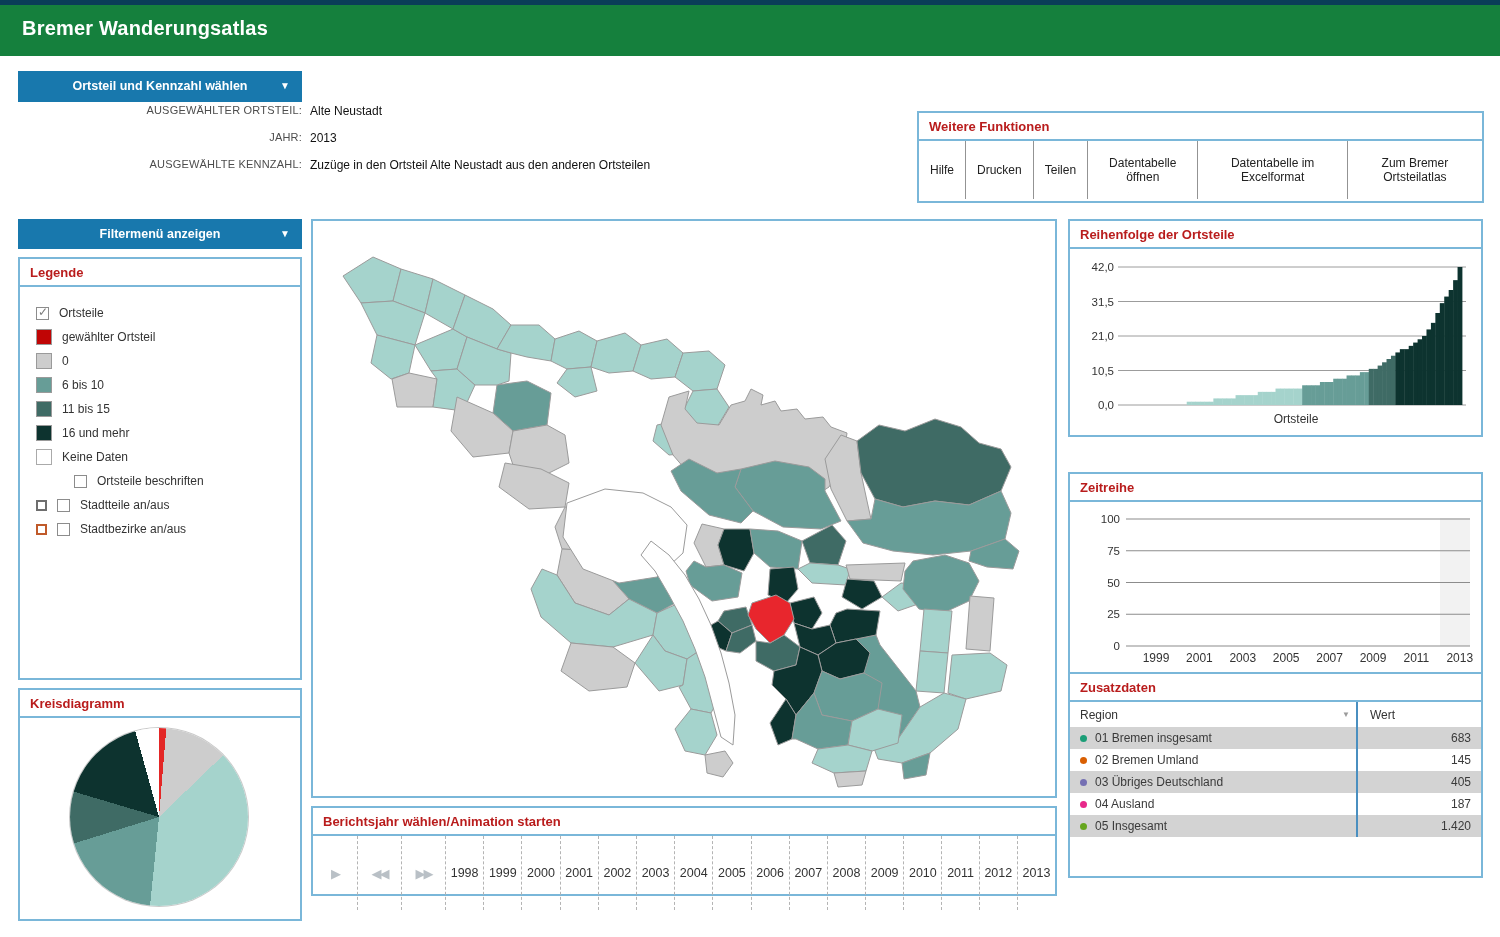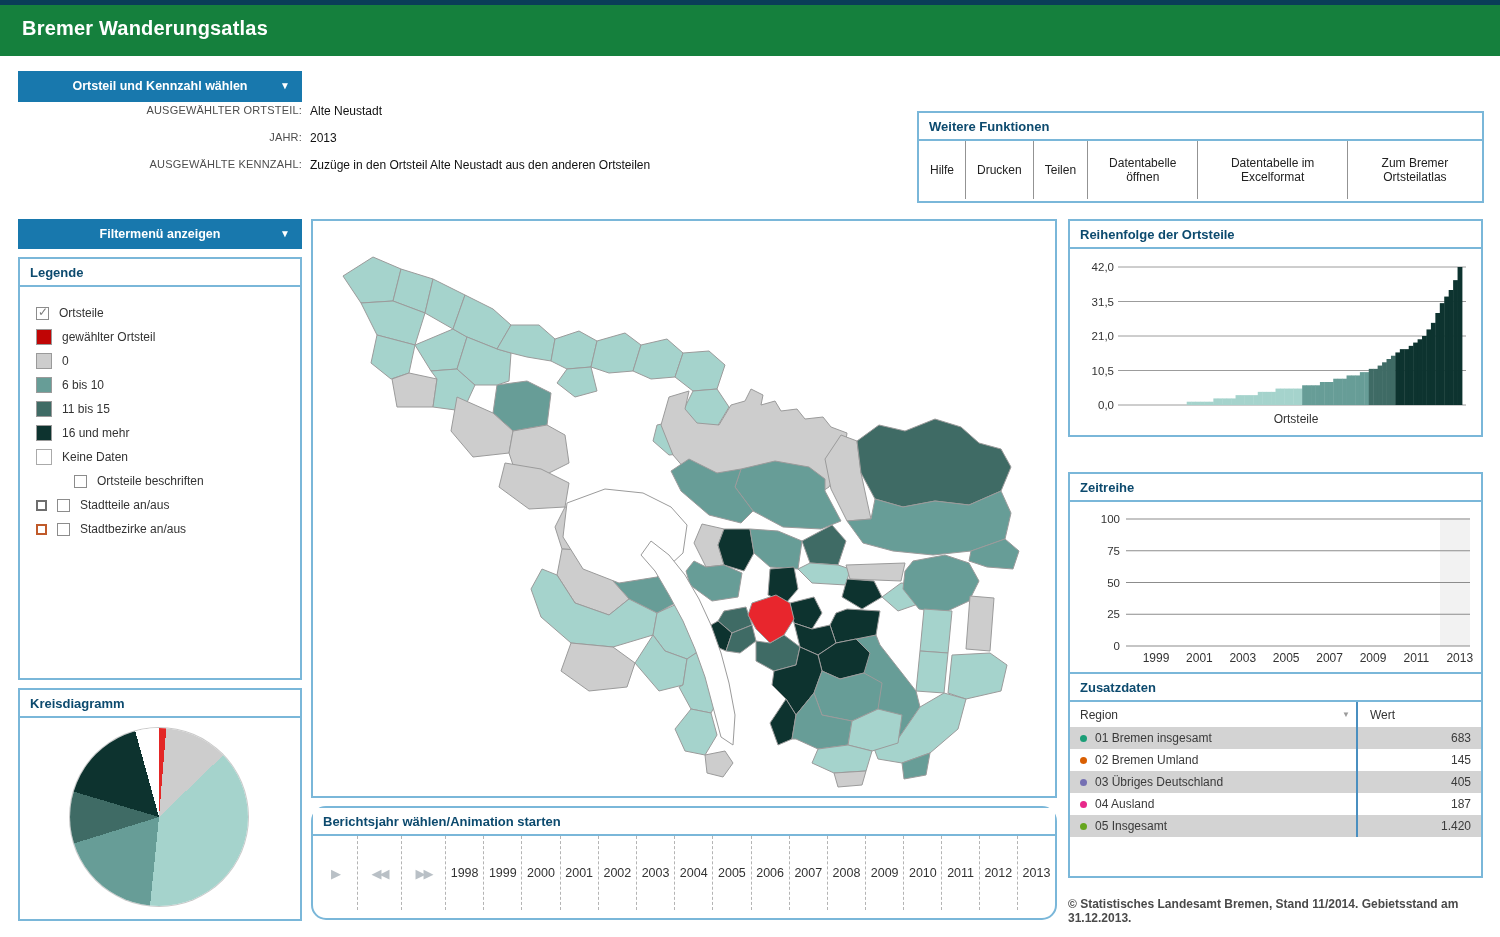--- a/index.html
+++ b/index.html
@@ -13,21 +13,21 @@
            text-align:center;cursor:pointer;}
   .bluebtn .lbl{display:inline-block;line-height:30px;}
   .bluebtn .caret{position:absolute;right:12px;top:0;line-height:30px;font-size:10px;}
   #selectorBtn{left:18px;top:71px;width:284px;height:31px;}
   #filterBtn{left:18px;top:219px;width:284px;height:30px;}
   .infoblock{position:absolute;left:0;top:104px;width:900px;}
   .info-row{display:flex;margin-bottom:13px;align-items:flex-start;}
   .info-label{width:302px;text-align:right;font-size:11px;color:#4d4d4d;letter-spacing:.2px;}
   .info-value{margin-left:8px;font-size:12px;color:#111;}
   .panel{position:absolute;border:2px solid #7ab7d9;background:#fff;}
-  .panel-h{height:28px;line-height:28px;padding:0 10px;font-weight:bold;font-size:13px;color:#0c4a6e;
+  .panel-h{height:28px;line-height:28px;padding:0 10px;font-weight:bold;font-size:13px;color:#b91c1c;
            border-bottom:2px solid #7ab7d9;background:#fff;}
   
   #fnPanel{left:917px;top:111px;width:567px;height:92px;}
   .fn-row{display:flex;height:58px;}
   .fn-btn{display:flex;align-items:center;justify-content:center;text-align:center;
           border-right:1px solid #939393;font-size:12px;color:#222;padding:0 11px;cursor:pointer;}
   .fn-btn:last-child{border-right:none;}
   
   #legendPanel{left:18px;top:257px;width:284px;height:423px;}
   .lg-list{padding-top:14px;}
@@ -40,21 +40,21 @@
   .lg-row .txt{margin-left:10px;}
   .indent1{margin-left:38px;}
   
   #piePanel{left:18px;top:688px;width:284px;height:233px;}
   .pie{position:absolute;left:50px;top:38px;width:178px;height:178px;border-radius:50%;
        box-shadow:0 0 0 1px #c9c9c9;}
   
   #mapPanel{left:311px;top:219px;width:746px;height:579px;}
   #mapPanel svg{display:block;}
   
-  #yearPanel{left:311px;top:806px;width:746px;height:114px;border-radius:15px;}
+  #yearPanel{left:311px;top:806px;width:746px;height:90px;}
   .yr-row{display:flex;height:74px;}
   .yr-cell{flex:1 1 auto;display:flex;align-items:center;justify-content:center;
            border-left:1px dashed #b4b4b4;font-size:12.5px;color:#333;cursor:pointer;}
   .yr-cell:first-child{border-left:none;}
   .yr-ctrl{flex:0 0 44px;color:#b9c0c6;font-size:13px;letter-spacing:-2px;}
   
   #rankPanel{left:1068px;top:219px;width:415px;height:218px;}
   #zeitPanel{left:1068px;top:472px;width:415px;height:217px;}
   #zusatzPanel{left:1068px;top:672px;width:415px;height:206px;}
   .tbl-head{display:flex;height:25px;align-items:center;font-size:12px;color:#333;}
@@ -428,15 +428,14 @@
         <div class="z-row alt">
           <div class="c-region">
             <span class="dot" style="background: rgb(102, 166, 30);"></span>
             <span>05 Insgesamt</span>
           </div>
           <div class="c-wert">1.420</div>
         </div>
       </div>
   </div>
 
-  <div class="footer">© Statistisches Landesamt Bremen, Stand 11/2014. Gebietsstand am 31.12.2013.</div>
 
 </div>
 
 </body></html>

